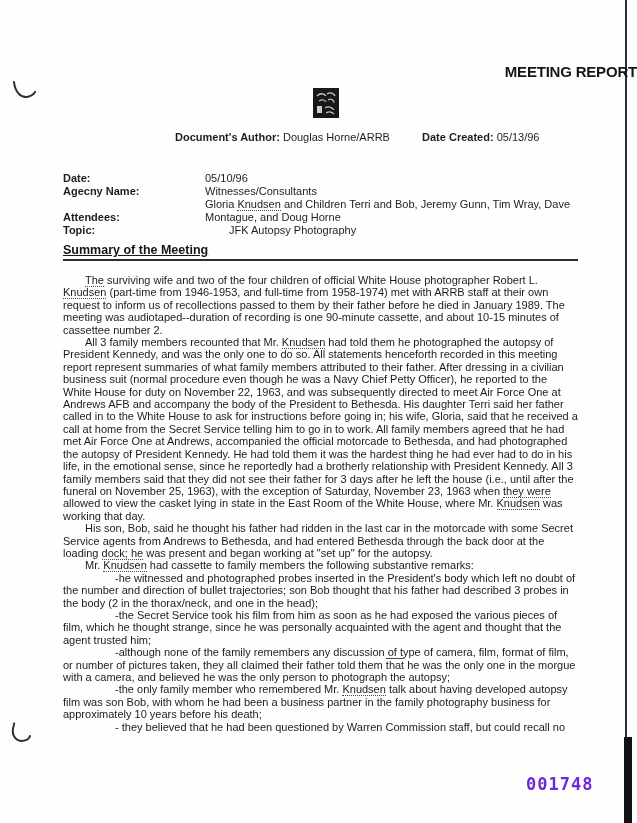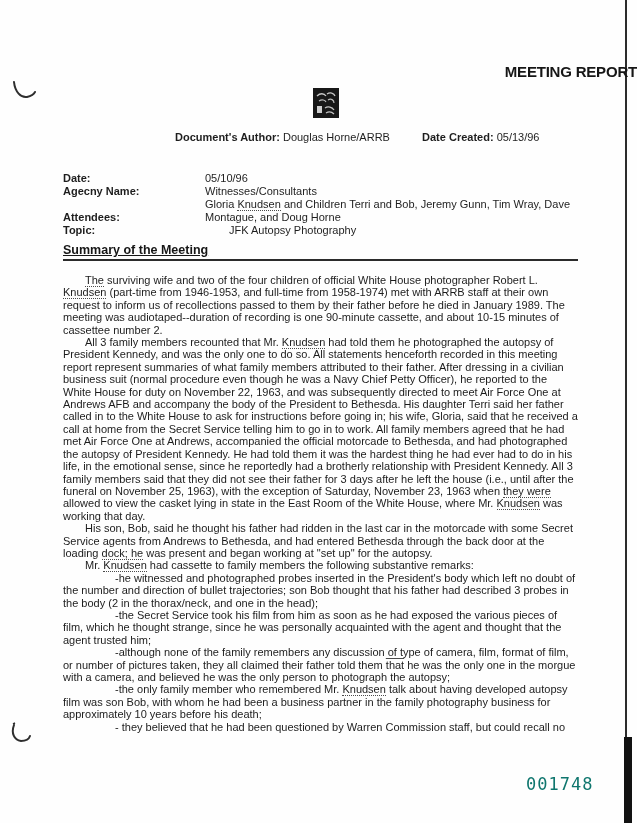--- a/index.html
+++ b/index.html
@@ -108,23 +108,23 @@
   
   .mark-u { border-bottom: 1px dotted #4a4a4a; }
   .mark-o { text-decoration: overline; text-decoration-color: #4a4a4a; }
 
   
   .page-number {
     position: absolute;
     left: 526px; top: 774px;
     font-family: "DejaVu Sans Mono", monospace;
     font-size: 17px;
-    font-weight: 400;
+    font-weight: 700;
     letter-spacing: 1px;
-    color: #0f766e;
+    color: #6d28d9;
   }
 </style>
 </head>
 <body>
 
 <div class="page">
 
   <svg class="curl curl-top" width="26" height="24" viewBox="0 0 26 24">
     <path d="M2,2 C3,12 9,18 15,17 C19,16 22,14 23,12" fill="none" stroke="#2e2e2e" stroke-width="2" stroke-linecap="round"></path>
   </svg>

